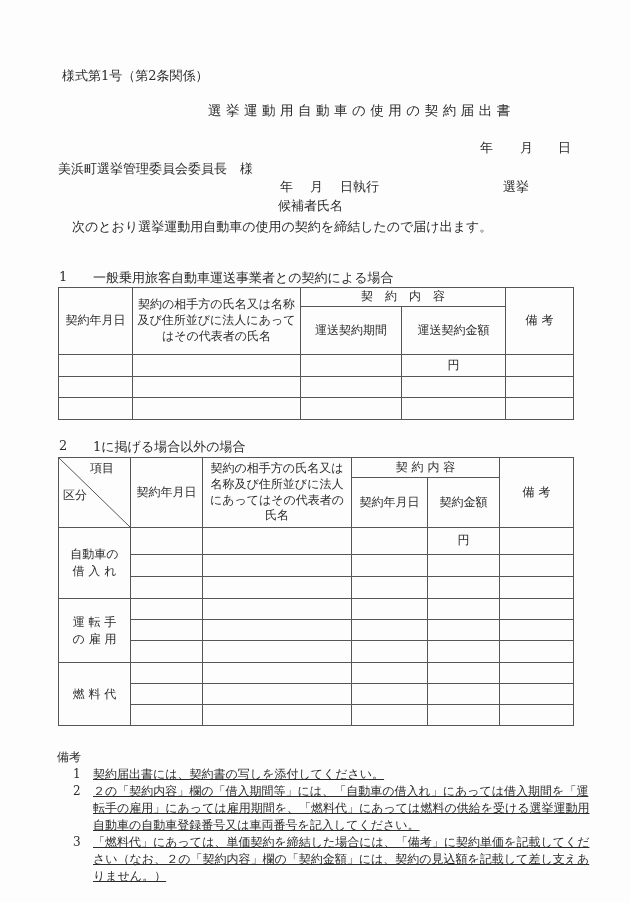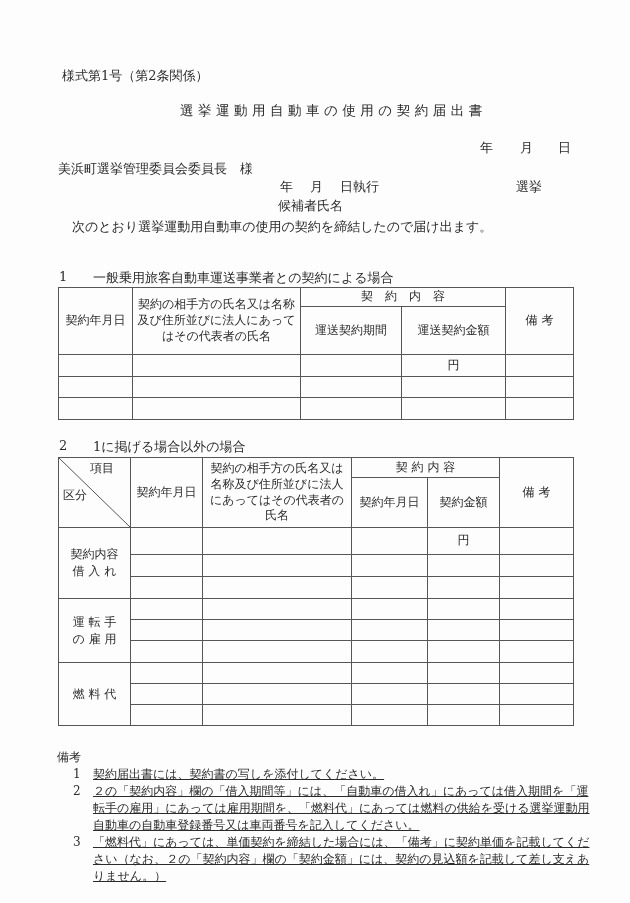--- a/index.html
+++ b/index.html
@@ -10,21 +10,21 @@
     margin: 0 auto;
     background: #fdfdfd;
     color: #2b2b2b;
     font-family: "DejaVu Serif", "Liberation Serif", serif;
     font-size: 13px;
     overflow: hidden;
   }
   .abs { position: absolute; white-space: nowrap; }
 
   .form-number { left: 62px; top: 67px; text-align: right; }
-  .doc-title { left: 180px; top: 102px; letter-spacing: 4.5px; font-size: 13.5px; }
+  .doc-title { left: 208px; top: 102px; letter-spacing: 4.5px; font-size: 13.5px; }
 
   .date-top { top: 139px; }
   .exec-line { top: 178px; }
   .candidate { left: 278px; top: 197px; }
   .addressee { left: 58px; top: 160px; }
   .declaration { left: 72px; top: 218px; }
 
   .sec-caption .num { position: absolute; left: 59px; }
   .sec-caption .cap { position: absolute; left: 93px; }
   .caption1 { top: 269px; }
@@ -93,21 +93,21 @@
     <span class="abs date-top" style="left:520px">月</span>
     <span class="abs date-top" style="left:558px">日</span>
   </div>
 
   <div class="abs addressee">美浜町選挙管理委員会委員長　様</div>
 
   <div>
     <span class="abs exec-line" style="left:280px">年</span>
     <span class="abs exec-line" style="left:310px">月</span>
     <span class="abs exec-line" style="left:340px">日執行</span>
-    <span class="abs exec-line" style="left:516px">選挙</span>
+    <span class="abs exec-line" style="left:503px">選挙</span>
   </div>
 
   <div class="abs candidate">候補者氏名</div>
 
   <div class="abs declaration">次のとおり選挙運動用自動車の使用の契約を締結したので届け出ます。</div>
 
   <div class="sec-caption caption1">
     <span class="abs num caption1">1</span>
     <span class="abs cap caption1">一般乗用旅客自動車運送事業者との契約による場合</span>
   </div>
@@ -183,21 +183,21 @@
         <th colspan="2">契 約 内 容</th>
         <th rowspan="2">備 考</th>
       </tr>
       <tr class="t2-h2">
         <th>契約年月日</th>
         <th>契約金額</th>
       </tr>
 
       <tr class="t2-r27">
         <th rowspan="3" class="group-label">
-          <span>契約内容</span>
+          <span>自動車の</span>
           <span>借 入 れ</span>
         </th>
         <td></td>
         <td></td>
         <td></td>
         <td class="yen-cell">円</td>
         <td></td>
       </tr>
       <tr class="t2-r22">
         <td></td>

